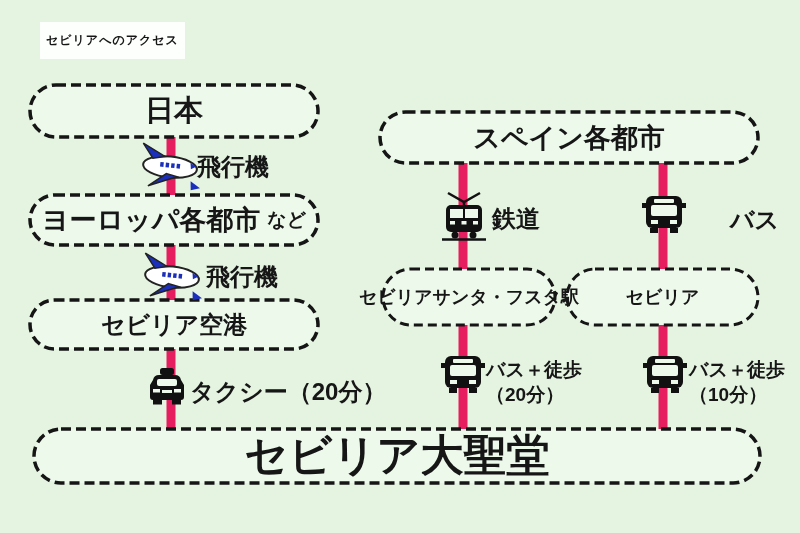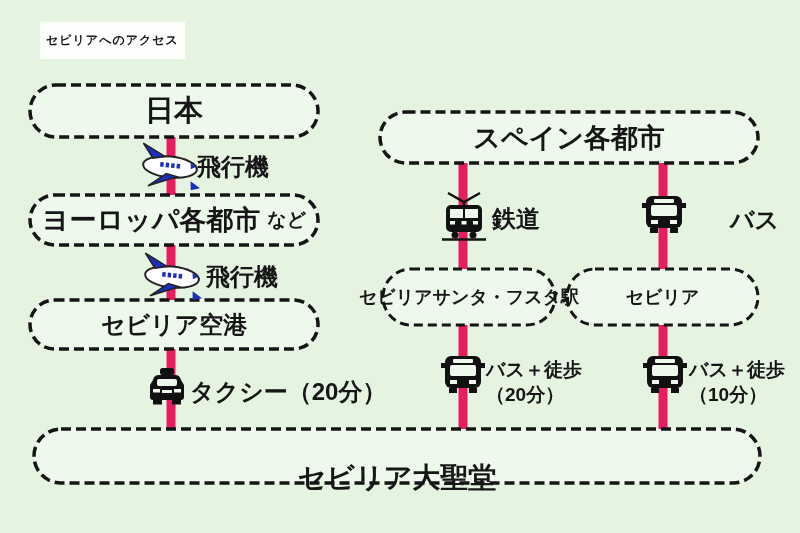--- a/index.html
+++ b/index.html
@@ -137,21 +137,21 @@
 
   <div class="node-label two-line" style="left:383px;top:269px;width:172px;height:56px;font-size:18px;">
     <span>セビリア</span>
     <span>サンタ・フスタ駅</span>
   </div>
 
   <div class="node-label two-line" style="left:567px;top:269px;width:191px;height:56px;font-size:18px;">
     <span>セビリア</span>
   </div>
 
-  <div class="node-label" style="left:34px;top:429px;width:726px;height:54px;font-size:28px;margin-top:22px;">
+  <div class="node-label" style="left:34px;top:429px;width:726px;height:54px;font-size:43px;">
     <span>セビリア大聖堂</span>
   </div>
 
   <div class="t-label" style="left:197px;top:151px;">飛行機</div>
 
   <div class="t-label" style="left:206px;top:261px;">飛行機</div>
 
   <div class="t-label" style="left:190px;top:376px;">タクシー（20分）</div>
 
   <div class="t-label" style="left:492px;top:203px;text-align:right;">鉄道</div>

